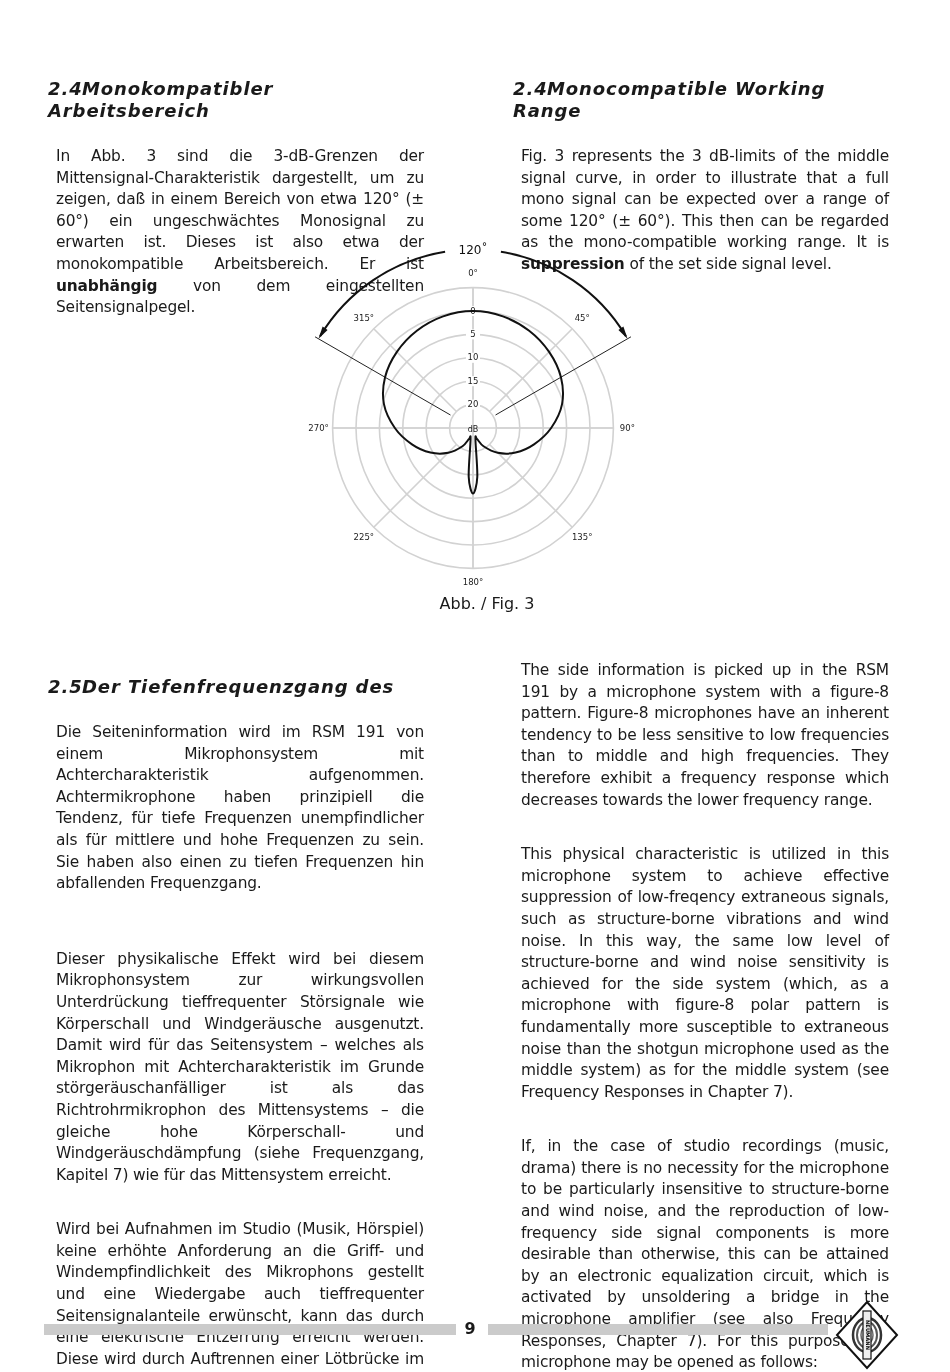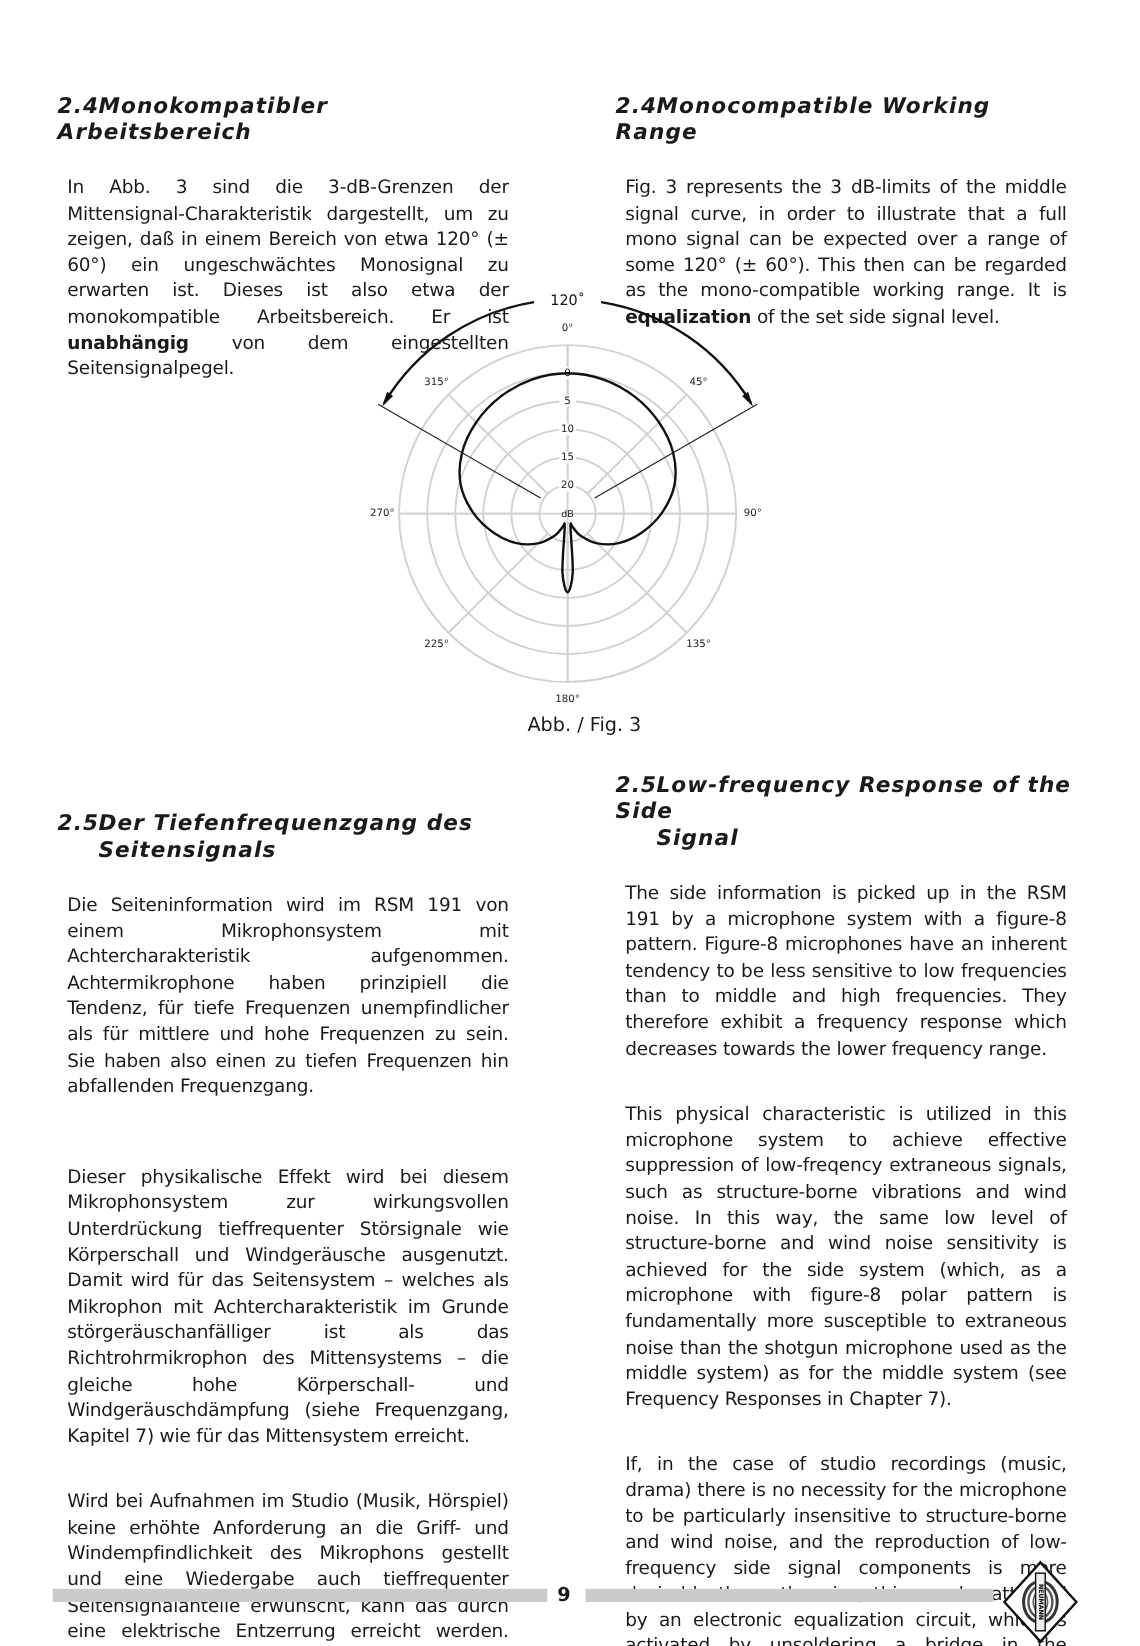--- a/index.html
+++ b/index.html
@@ -29,21 +29,21 @@
   </h2>
   <div style="height:8px"></div>
   <p><span>In Abb. 3 sind die 3-dB-Grenzen der Mittensignal-Charakteristik dargestellt, um zu zeigen, daß in einem Bereich von etwa 120° (± 60°) ein ungeschwächtes Monosignal zu erwarten ist. Dieses ist also etwa der monokompatible Arbeitsbereich. Er ist </span><b>unabhängig</b><span> von dem eingestellten Seitensignalpegel.</span></p>
 </div>
 
 <div class="col col-right" style="top:74px;">
   <h2>
     <span class="num">2.4</span><span>Monocompatible Working Range</span>
   </h2>
   <div style="height:8px"></div>
-  <p><span>Fig. 3 represents the 3 dB-limits of the middle signal curve, in order to illustrate that a full mono signal can be expected over a range of some 120° (± 60°). This then can be regarded as the mono-compatible working range. It is </span><b>equalization</b><span> of the set side signal level.</span></p>
+  <p><span>Fig. 3 represents the 3 dB-limits of the middle signal curve, in order to illustrate that a full mono signal can be expected over a range of some 120° (± 60°). This then can be regarded as the mono-compatible working range. It is </span><b>suppression</b><span> of the set side signal level.</span></p>
 </div>
 
 <svg id="polar" width="350" height="360" viewBox="0 0 350 360">
   <g id="grid-rings">
       <circle cx="173" cy="196" r="140.4" fill="none" stroke="#d2d2d2" stroke-width="1.6"></circle>
       <circle cx="173" cy="196" r="117" fill="none" stroke="#d2d2d2" stroke-width="1.6"></circle>
       <circle cx="173" cy="196" r="93.6" fill="none" stroke="#d2d2d2" stroke-width="1.6"></circle>
       <circle cx="173" cy="196" r="70.2" fill="none" stroke="#d2d2d2" stroke-width="1.6"></circle>
       <circle cx="173" cy="196" r="46.80000000000001" fill="none" stroke="#d2d2d2" stroke-width="1.6"></circle>
       <circle cx="173" cy="196" r="23.400000000000006" fill="none" stroke="#d2d2d2" stroke-width="1.6"></circle>
@@ -93,35 +93,30 @@
       <text x="173" y="18.599999999999994" font-size="12" font-family="DejaVu Sans, sans-serif" text-anchor="middle" dominant-baseline="middle" fill="#111">120˚</text>
     </g>
   <path id="pattern" fill="none" stroke="#111" stroke-width="2" d="M173,79 C182.97281544589032,79 193.55844633767097,81.05483374313354 202.91844633767099,84.34283818428885 C212.278446337671,87.63084262544416 221.46091206845853,92.80399533213334 229.16000000000003,98.72802664693187 C236.85908793154152,104.65205796173039 243.81462794246457,112.13803051423534 249.11297392691998,119.88702607308004 C254.4113199113754,127.63602163192473 258.7931553144613,136.51351779255867 260.9500759067324,145.222 C263.10699649900357,153.93048220744134 263.68684346500237,163.674919317728 262.05449748054696,172.137919317728 C260.42215149609154,180.600919317728 255.82721729593393,189.29762200802512 251.156,196 C246.48478270406608,202.70237799197488 239.96044564794877,208.25718726957726 234.02719370494333,212.35218726957726 C228.09394176193788,216.44718726957726 221.5911126228499,219.15878987498823 215.5564883419673,220.57 C209.52186406108473,221.98121012501176 203.15719607664238,221.87469885236445 197.81944801964784,220.81944801964784 C192.4816999626533,219.76419718693123 186.99963539045626,216.54266906310906 183.53,214.23849500370028 C180.06036460954374,211.9343209442915 178.3512078798157,208.12676500904757 177.00163567691033,206.99440366319513 C175.65206347400496,205.86204231734268 175.3857005289495,201.11789296174663 175.4325667825678,207.44432692858553 C175.47943303618607,213.77076089542442 177.68826099571456,235.94039528565932 177.28283319861993,244.9530074642284 C176.8774054015253,253.96561964279746 174.42761106620665,261.52 173,261.52 C171.57238893379335,261.52 169.1225945984747,253.96561964279746 168.71716680138007,244.9530074642284 C168.31173900428544,235.94039528565932 170.52056696381393,213.77076089542442 170.5674332174322,207.44432692858553 C170.6142994710505,201.11789296174663 170.34793652599504,205.86204231734268 168.99836432308967,206.99440366319513 C167.6487921201843,208.12676500904757 165.93963539045626,211.9343209442915 162.47,214.23849500370028 C159.00036460954374,216.54266906310906 153.5183000373467,219.76419718693123 148.18055198035216,220.81944801964784 C142.84280392335762,221.87469885236445 136.47813593891527,221.98121012501176 130.4435116580327,220.57 C124.40888737715011,219.15878987498823 117.90605823806212,216.44718726957728 111.97280629505667,212.35218726957729 C106.03955435205123,208.2571872695773 99.51521729593394,202.70237799197488 94.844,196 C90.17278270406605,189.29762200802512 85.57784850390846,180.60091931772803 83.94550251945304,172.13791931772803 C82.31315653499763,163.67491931772804 82.89300350099639,153.93048220744132 85.04992409326755,145.22199999999998 C87.20684468553871,136.51351779255864 91.58868008862461,127.63602163192472 96.88702607308001,119.88702607308004 C102.1853720575354,112.13803051423535 109.14091206845845,104.65205796173042 116.83999999999995,98.7280266469319 C124.53908793154145,92.80399533213337 133.721553662329,87.63084262544416 143.08155366232901,84.34283818428885 C152.44155366232903,81.05483374313354 163.02718455410968,79 173,79Z"></path>
 </svg>
 
 <div class="caption">Abb. / Fig. 3</div>
 
 <div class="col col-left" style="top:672px;">
   <h2>
     <span class="num">2.5</span><span>Der Tiefenfrequenzgang des</span>
-    <span class="cont">Seitensignals</span>
   </h2>
   <div style="height:8px"></div>
   <p>Die Seiteninformation wird im RSM 191 von einem Mikrophonsystem mit Achtercharakteristik aufgenommen. Achtermikrophone haben prinzipiell die Tendenz, für tiefe Frequenzen unempfindlicher als für mittlere und hohe Frequenzen zu sein. Sie haben also einen zu tiefen Frequenzen hin abfallenden Frequenzgang.</p>
   <div style="height:30px"></div>
   <p>Dieser physikalische Effekt wird bei diesem Mikrophonsystem zur wirkungsvollen Unterdrückung tieffrequenter Störsignale wie Körperschall und Windgeräusche ausgenutzt. Damit wird für das Seitensystem – welches als Mikrophon mit Achtercharakteristik im Grunde störgeräuschanfälliger ist als das Richtrohrmikrophon des Mittensystems – die gleiche hohe Körperschall- und Windgeräuschdämpfung (siehe Frequenzgang, Kapitel 7) wie für das Mittensystem erreicht.</p>
   <div class="gap"></div>
   <p>Wird bei Aufnahmen im Studio (Musik, Hörspiel) keine erhöhte Anforderung an die Griff- und Windempfindlichkeit des Mikrophons gestellt und eine Wiedergabe auch tieffrequenter Seitensignalanteile erwünscht, kann das durch eine elektrische Entzerrung erreicht werden. Diese wird durch Auftrennen einer Lötbrücke im Mikrophonverstärker aktiviert (siehe auch Frequenzgänge, Kapitel 7). Dazu kann das Mikrophon wie folgt geöffnet werden:</p>
 </div>
 
 <div class="col col-right" style="top:640px;">
-  <h2>
-    <span class="num">2.5</span><span>Low-frequency Response of the Side</span>
-    <span class="cont">Signal</span>
-  </h2>
   <div style="height:8px"></div>
   <p>The side information is picked up in the RSM 191 by a microphone system with a figure-8 pattern. Figure-8 microphones have an inherent tendency to be less sensitive to low frequencies than to middle and high frequencies. They therefore exhibit a frequency response which decreases towards the lower frequency range.</p>
   <div class="gap"></div>
   <p>This physical characteristic is utilized in this microphone system to achieve effective suppression of low-freqency extraneous signals, such as structure-borne vibrations and wind noise. In this way, the same low level of structure-borne and wind noise sensitivity is achieved for the side system (which, as a microphone with figure-8 polar pattern is fundamentally more susceptible to extraneous noise than the shotgun microphone used as the middle system) as for the middle system (see Frequency Responses in Chapter 7).</p>
   <div class="gap"></div>
   <p>If, in the case of studio recordings (music, drama) there is no necessity for the microphone to be particularly insensitive to structure-borne and wind noise, and the reproduction of low-frequency side signal components is more desirable than otherwise, this can be attained by an electronic equalization circuit, which is activated by unsoldering a bridge in the microphone amplifier (see also Frequency Responses, Chapter 7). For this purpose, the microphone may be opened as follows:</p>
 </div>
 
 <div class="footer-bar" style="left:44px; width:412px;"></div>
 <div class="page-num">9</div>

